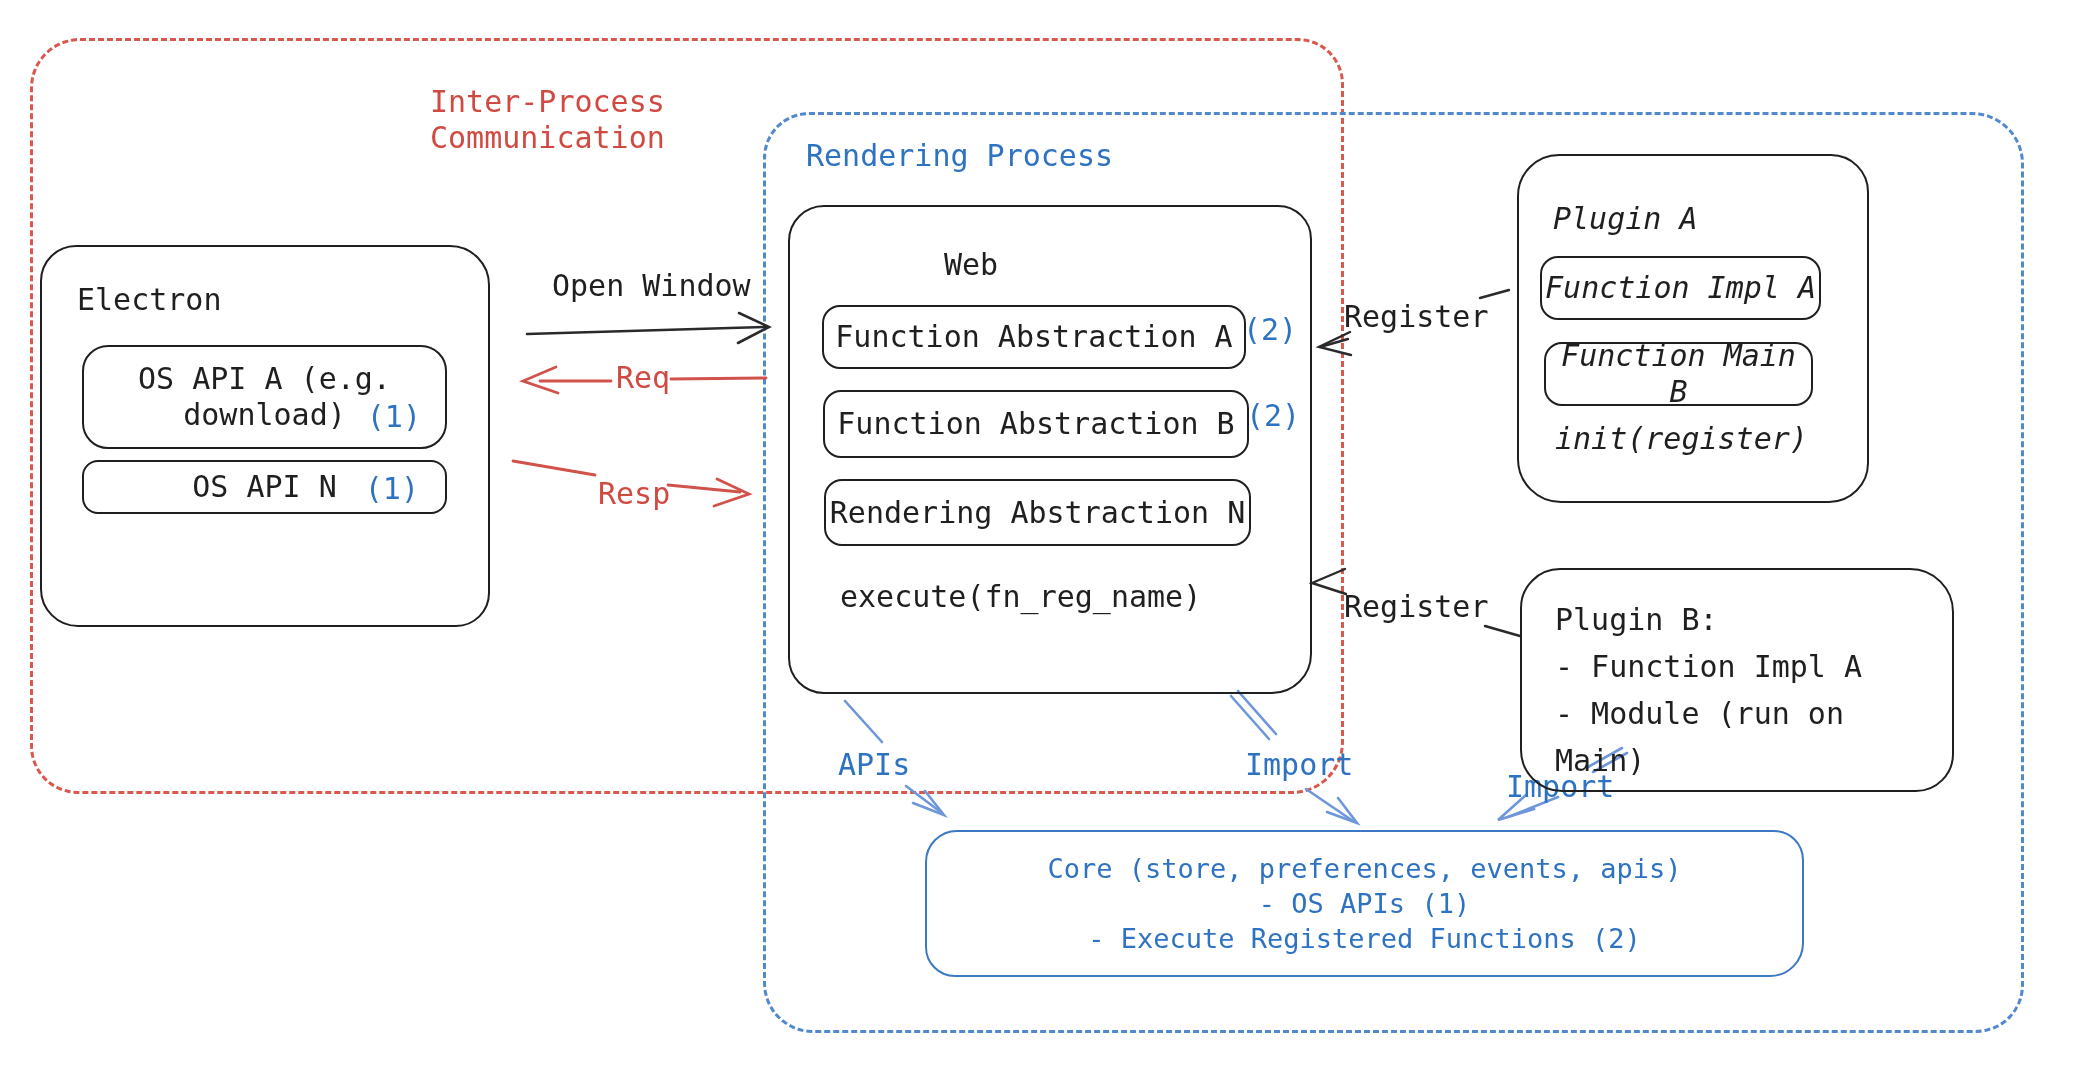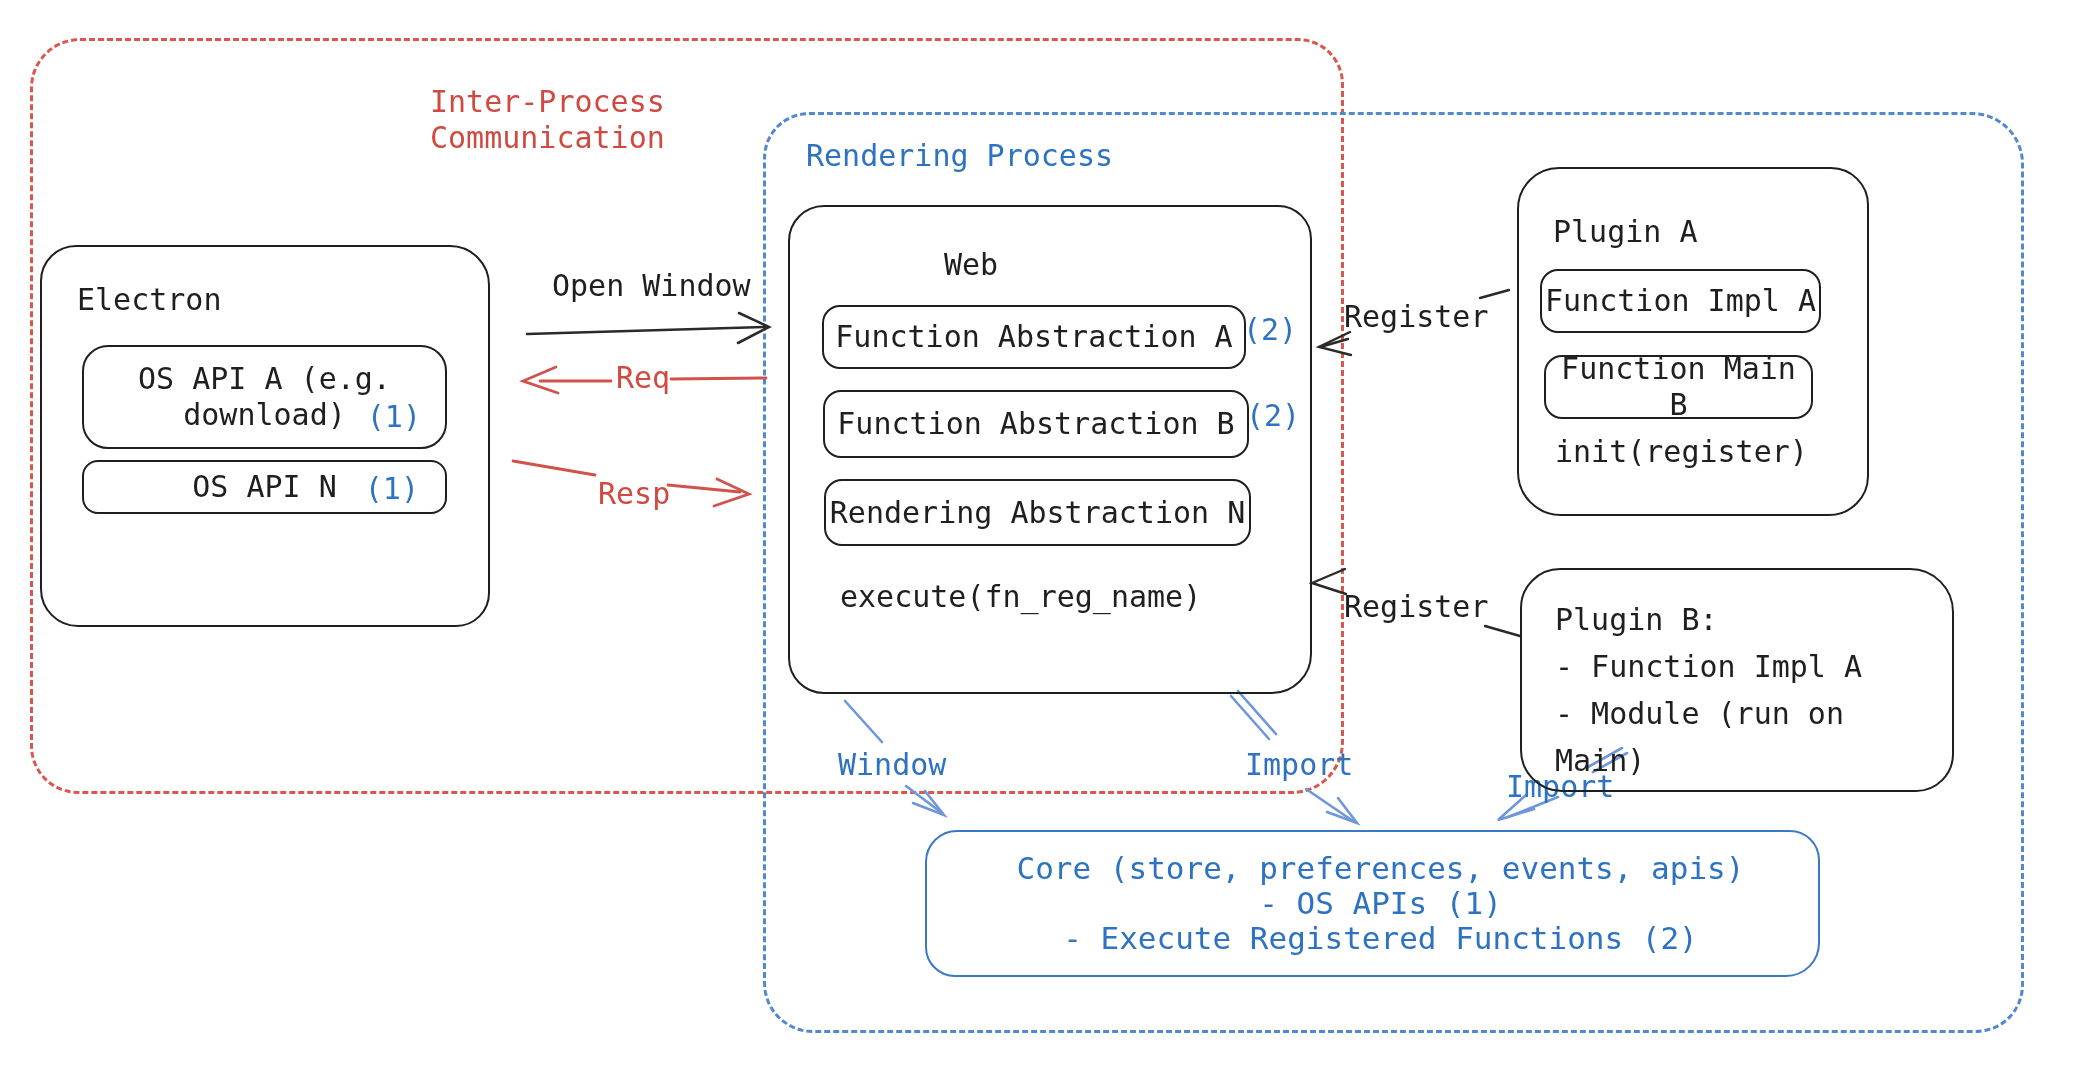--- a/index.html
+++ b/index.html
@@ -84,21 +84,21 @@
       <path d="M1558,797 L1508,817"></path>
       <polyline points="1526,795 1498,820 1534,809"></polyline>
     </g>
   </svg>
 
   <div class="abs" style="left:552px;top:268px;">Open Window</div>
   <div class="abs red-text" style="left:616px;top:360px;">Req</div>
   <div class="abs red-text" style="left:598px;top:462px;margin-top:14px;">Resp</div>
   <div class="abs" style="left:1344px;top:299px;">Register</div>
   <div class="abs" style="left:1344px;top:589px;">Register</div>
-  <div class="abs blue-text" style="left:838px;top:747px;">Window</div>
+  <div class="abs blue-text" style="left:838px;top:747px;">APIs</div>
   <div class="abs blue-text" style="left:1245px;top:747px;">Import</div>
   <div class="abs blue-text" style="left:1506px;top:769px;">Import</div>
 
   <div class="box" style="left:40px;top:245px;width:446px;height:378px;border-radius:36px 40px 34px 38px;">
     <div class="abs" style="left:35px;top:35px;">Electron</div>
     <div class="box col-center" style="left:40px;top:98px;width:361px;height:100px;border-radius:26px;line-height:36px;">
       <div>OS API A (e.g.</div>
       <div>download)</div>
       <span class="abs badge" style="right:24px;top:52px;">(1)</span>
     </div>
@@ -118,38 +118,38 @@
     </div>
     <div class="box center" style="left:34px;top:272px;width:423px;height:63px;border-radius:18px;">
       <span>Rendering Abstraction N</span>
     </div>
     <div class="abs" style="left:50px;top:372px;">execute(fn_reg_name)</div>
   </div>
 
   <div class="abs badge" style="left:1243px;top:312px;">(2)</div>
   <div class="abs badge" style="left:1246px;top:398px;">(2)</div>
 
-  <div class="box" style="left:1517px;top:167px;width:348px;height:345px;border-radius:42px 38px 40px 44px;">
+  <div class="box" style="left:1517px;top:154px;width:348px;height:345px;border-radius:42px 38px 40px 44px;font-style:italic;">
     <div class="abs" style="left:34px;top:45px;">Plugin A</div>
     <div class="box center" style="left:21px;top:100px;width:277px;height:60px;border-radius:18px;">
       <span>Function Impl A</span>
     </div>
     <div class="box center" style="left:25px;top:186px;width:265px;height:60px;border-radius:18px;">
       <span>Function Main B</span>
     </div>
     <div class="abs" style="left:36px;top:265px;">init(register)</div>
   </div>
 
   <div class="box" style="left:1520px;top:568px;width:430px;height:220px;border-radius:40px 44px 38px 42px;">
     <div class="abs" style="left:33px;top:26px;line-height:47px;">
       <div>Plugin B:</div>
       <div>- Function Impl A</div>
       <div>- Module (run on Main)</div>
     </div>
   </div>
 
-  <div class="bluebox col-center blue-text" style="left:925px;top:830px;width:875px;height:143px;border-radius:32px 30px 34px 30px;font-size:31px;line-height:35px;padding-left:16px;">
+  <div class="bluebox col-center blue-text" style="left:925px;top:830px;width:875px;height:143px;border-radius:32px 30px 34px 30px;font-size:27px;line-height:35px;">
     <div>Core (store, preferences, events, apis)</div>
     <div>- OS APIs (1)</div>
     <div>- Execute Registered Functions (2)</div>
   </div>
 
 </div>
 
 </body></html>

